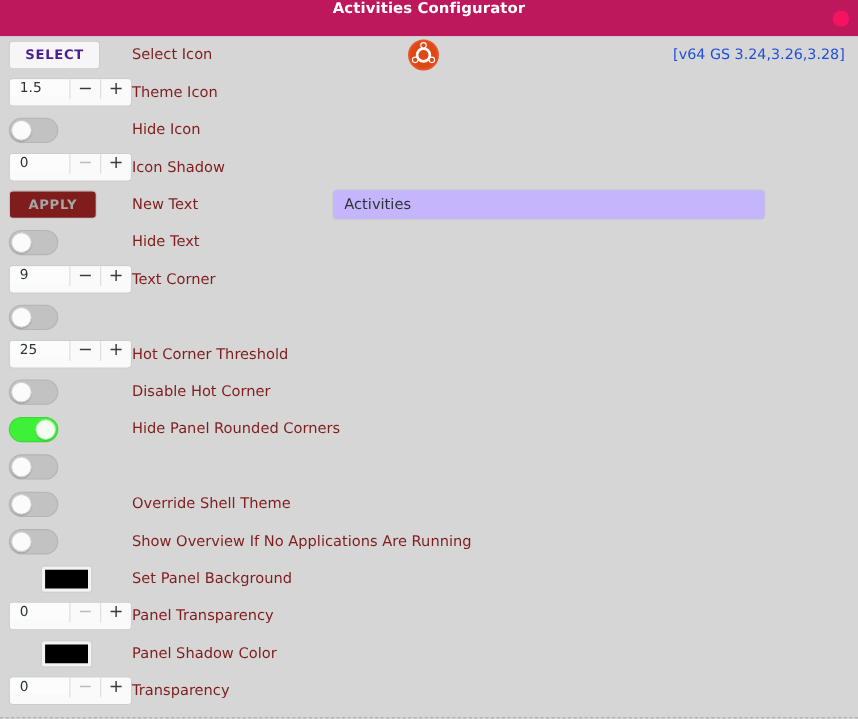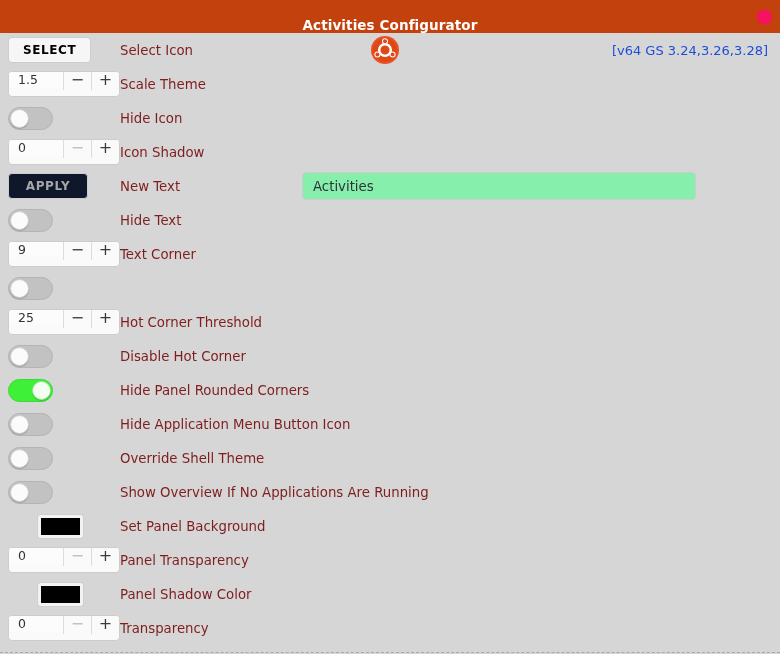--- a/index.html
+++ b/index.html
@@ -14,23 +14,23 @@
     font-family: "DejaVu Sans", "Liberation Sans", sans-serif;
     background: #d6d6d6;
     color: #2e3436;
     font-size: 13px;
   }
 
   
   .titlebar {
     position: relative;
     height: 33px;
-    background: #c2410c;
-    display: flex;
-    align-items: flex-end;
+    background: #be185d;
+    display: flex;
+    align-items: flex-start;
     justify-content: center;
   }
   .titlebar-title {
     color: #ffffff;
     font-size: 13.5px;
     font-weight: bold;
     letter-spacing: 0.1px;
   }
   .close-btn {
     position: absolute;
@@ -80,27 +80,27 @@
   
   .btn {
     background: #f6f6f6;
     border: 1px solid #cdcdcd;
     border-radius: 4px;
     padding: 5px 14px;
     font-family: inherit;
     font-size: 12px;
     font-weight: bold;
     letter-spacing: 0.6px;
-    color: #000000;
+    color: #4c1d95;
     cursor: pointer;
     min-width: 80px;
     text-align: center;
   }
   .btn.disabled {
-    background: #0f172a;
+    background: #7f1d1d;
     border-color: #cdcdcd;
     color: #a6a6a6;
     cursor: default;
   }
 
   
   .spin {
     display: flex;
     align-items: flex-start;
     height: 26px;
@@ -185,21 +185,21 @@
     padding: 0;
     flex: 0 0 auto;
   }
 
   
   .entry {
     position: absolute;
     left: 302px;
     width: 394px;
     height: 28px;
-    background: #86efac;
+    background: #c4b5fd;
     border: 1px solid #cdcdcd;
     border-radius: 4px;
     padding: 0 10px;
     font-family: inherit;
     font-size: 13.3px;
     color: #2e3436;
     outline: none;
   }
 
   
@@ -263,21 +263,21 @@
         <div class="version">[v64 GS 3.24,3.26,3.28]</div>
       </div>
       <div class="row">
         <div class="ctl">
           <div class="spin">
             <div class="spin-value">1.5</div>
             <button class="spin-btn">−</button>
             <button class="spin-btn">+</button>
           </div>
         </div>
-        <div class="label">Scale Theme</div>
+        <div class="label">Theme Icon</div>
       </div>
       <div class="row">
         <div class="ctl">
           <div class="switch">
             <div class="knob"></div>
           </div>
         </div>
         <div class="label">Hide Icon</div>
       </div>
       <div class="row">
@@ -347,21 +347,20 @@
           </div>
         </div>
         <div class="label">Hide Panel Rounded Corners</div>
       </div>
       <div class="row">
         <div class="ctl">
           <div class="switch">
             <div class="knob"></div>
           </div>
         </div>
-        <div class="label">Hide Application Menu Button Icon</div>
       </div>
       <div class="row">
         <div class="ctl">
           <div class="switch">
             <div class="knob"></div>
           </div>
         </div>
         <div class="label">Override Shell Theme</div>
       </div>
       <div class="row">

